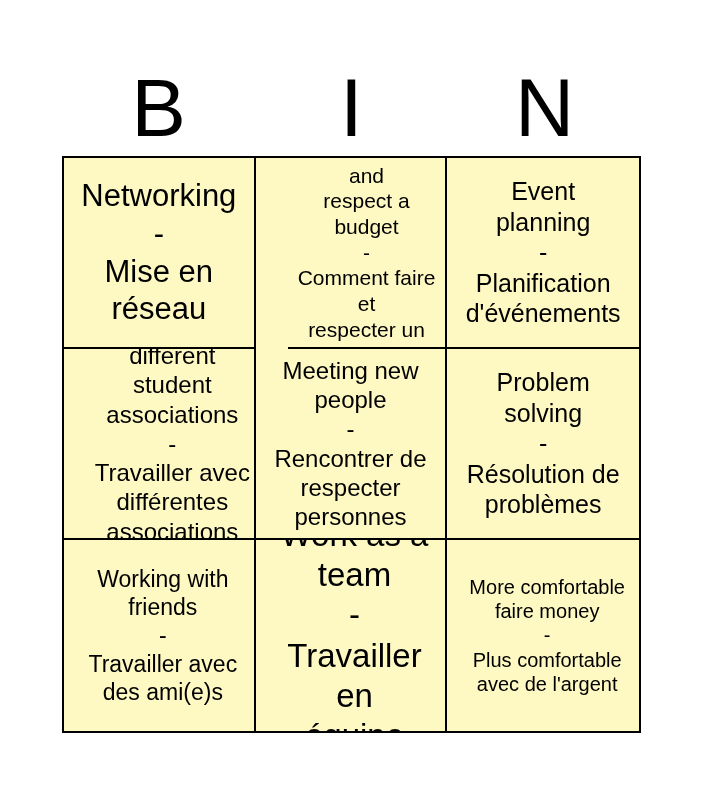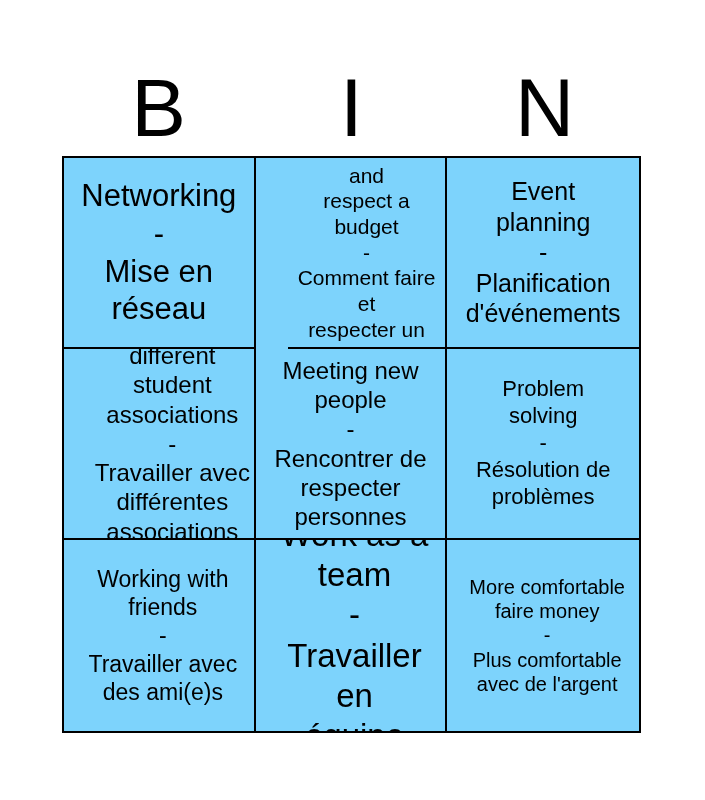--- a/index.html
+++ b/index.html
@@ -37,21 +37,21 @@
   .bingo-grid {
     position: absolute;
     left: 62px;
     top: 156px;
     width: 579px;
     height: 577px;
     border: 2px solid #000000;
     display: grid;
     grid-template-columns: 1fr 1fr 1fr;
     grid-template-rows: 1fr 1fr 1fr;
-    background: #7dd3fc;
+    background: #fef9c3;
   }
   .cell {
     border-right: 2px solid #000000;
     border-bottom: 2px solid #000000;
     display: flex;
     align-items: center;
     justify-content: center;
     text-align: center;
     white-space: pre-line;
     line-height: 1.22;
@@ -61,21 +61,21 @@
     overflow: hidden;
   }
   .cell:nth-child(3n) { border-right: none; }
   .cell:nth-child(n+7) { border-bottom: none; margin-left: 8px; }
   
   .cell:nth-child(1) { font-size: 31px; }
   .cell:nth-child(2) { font-size: 21px; margin-left: 32px; }
   .cell:nth-child(3) { font-size: 25px; }
   .cell:nth-child(4) { font-size: 24px; padding-left: 30px; }
   .cell:nth-child(5) { font-size: 24px; }
-  .cell:nth-child(6) { font-size: 22px; }
+  .cell:nth-child(6) { font-size: 25px; }
   .cell:nth-child(7) { font-size: 23px; }
   .cell:nth-child(8) { font-size: 33px; }
   .cell:nth-child(9) { font-size: 20px; }
 </style>
 </head>
 <body>
 
 <div class="stage">
 
   <div class="bingo-header">

